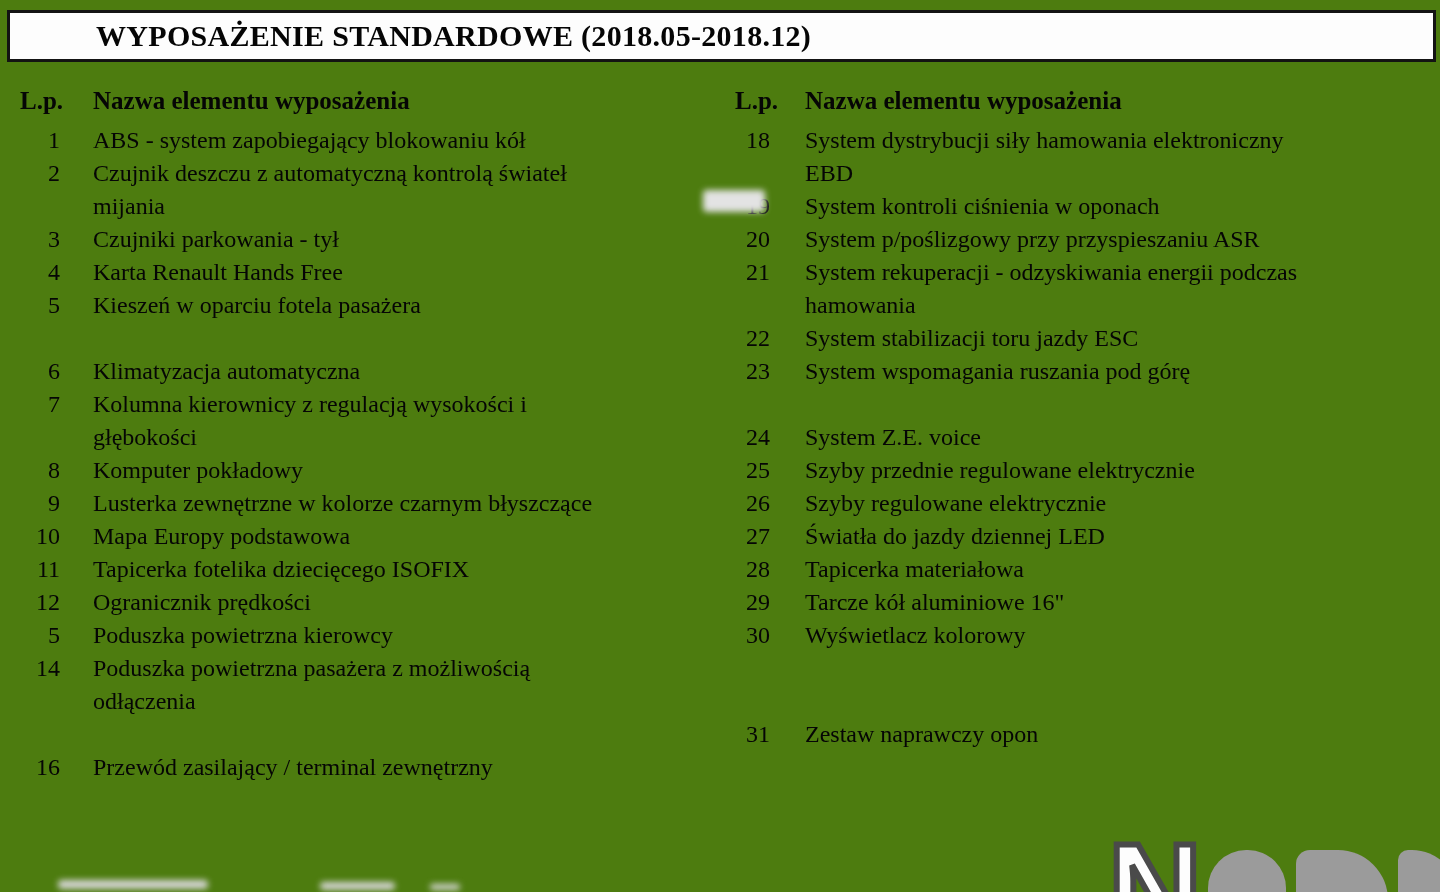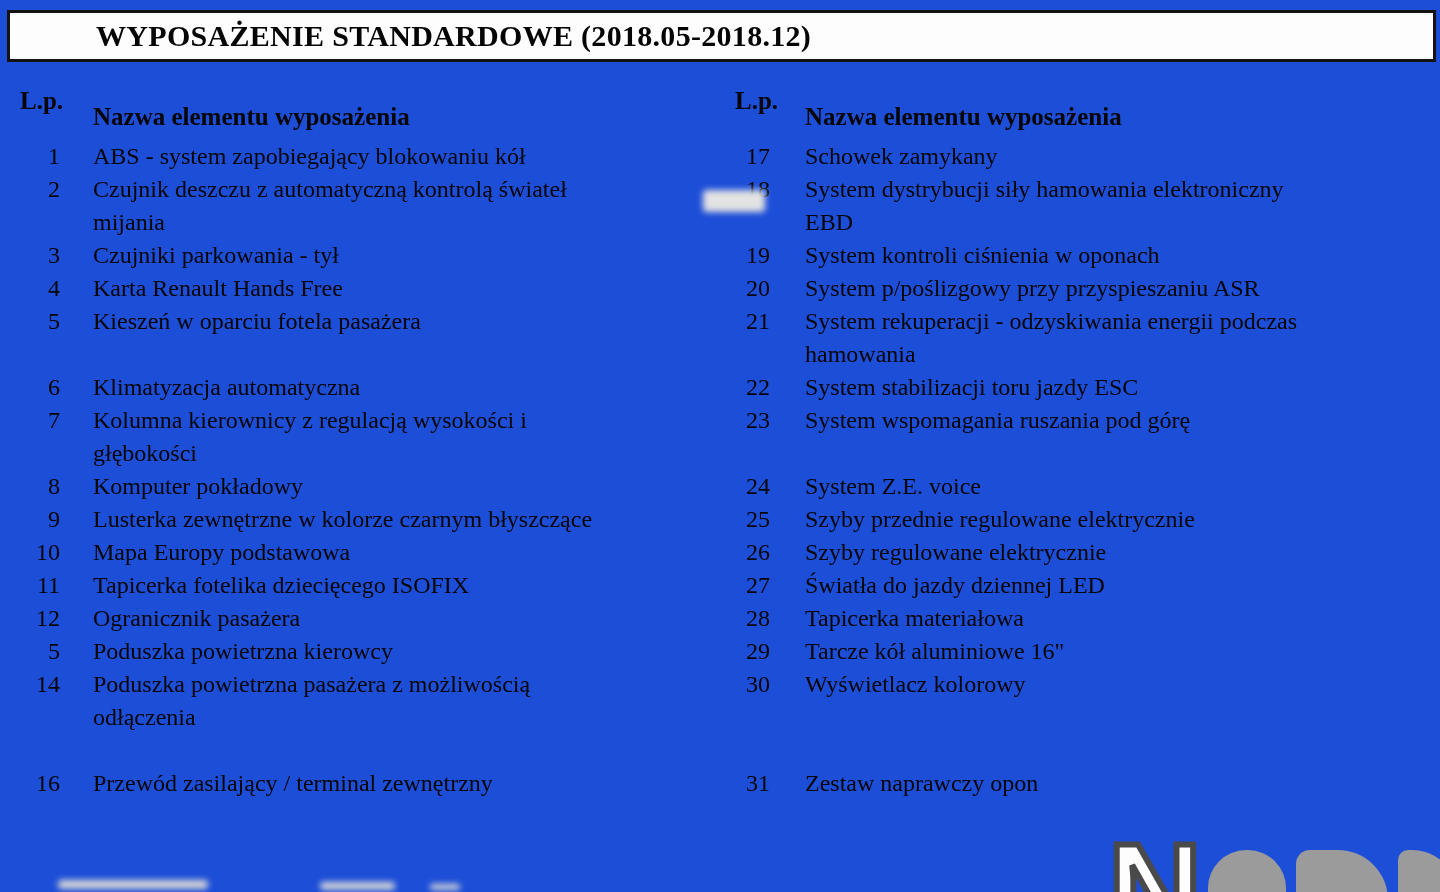--- a/index.html
+++ b/index.html
@@ -1,20 +1,20 @@
 <!DOCTYPE html>
 <html><head>
 <meta charset="utf-8">
 <style>
   html, body { margin: 0; padding: 0; background: #e8e8e8; }
   .page {
     position: relative;
     width: 1440px;
     height: 892px;
-    background: #1d4ed8;
+    background: #4d7c0f;
     overflow: hidden;
     font-family: "Liberation Serif", serif;
     color: #050505;
   }
   .title-box {
     position: absolute;
     left: 7px; top: 10px; right: 4px;
     border: 3px solid #131313;
     height: 46px;
     display: flex;
@@ -34,21 +34,21 @@
     grid-template-columns: 715px 1fr;
   }
   .col { font-size: 24px; }
   .col-header {
     display: flex;
     font-weight: bold;
     font-size: 25px;
     line-height: 33px;
   }
   .num-cell { flex: 0 0 40px; width: 40px; text-align: center; }
-  .name-cell { flex: 1; margin-left: 33px; margin-top: 16px; }
+  .name-cell { flex: 1; margin-left: 33px; }
   .col-right .num-cell { flex-basis: 35px; width: 35px; }
   .col-right .name-cell { margin-left: 35px; }
   .items { margin-top: 7px; }
   .row { display: flex; line-height: 33px; }
   .row .num { flex: 0 0 40px; width: 40px; text-align: right; }
   .row .txt { flex: 1; margin-left: 33px; padding-right: 14px; white-space: pre-line; }
   .col-right .row .num { flex-basis: 35px; width: 35px; }
   .col-right .row .txt { margin-left: 35px; }
   .gap { width: 100%; }
 
@@ -150,21 +150,21 @@
           <div class="row">
             <span class="num">10</span>
             <span class="txt">Mapa Europy podstawowa</span>
           </div>
           <div class="row">
             <span class="num">11</span>
             <span class="txt">Tapicerka fotelika dziecięcego ISOFIX</span>
           </div>
           <div class="row">
             <span class="num">12</span>
-            <span class="txt">Ogranicznik pasażera</span>
+            <span class="txt">Ogranicznik prędkości</span>
           </div>
           <div class="row">
             <span class="num">5</span>
             <span class="txt">Poduszka powietrzna kierowcy</span>
           </div>
           <div class="row">
             <span class="num">14</span>
             <span class="txt">Poduszka powietrzna pasażera z możliwością
 odłączenia</span>
           </div>
@@ -176,24 +176,20 @@
         </div>
     </div>
 
     <div class="col col-right">
       <div class="col-header">
         <span class="num-cell">L.p.</span>
         <span class="name-cell">Nazwa elementu wyposażenia</span>
       </div>
       <div class="items">
           <div class="row">
-            <span class="num">17</span>
-            <span class="txt">Schowek zamykany</span>
-          </div>
-          <div class="row">
             <span class="num">18</span>
             <span class="txt">System dystrybucji siły hamowania elektroniczny
 EBD</span>
           </div>
           <div class="row">
             <span class="num">19</span>
             <span class="txt">System kontroli ciśnienia w oponach</span>
           </div>
           <div class="row">
             <span class="num">20</span>

